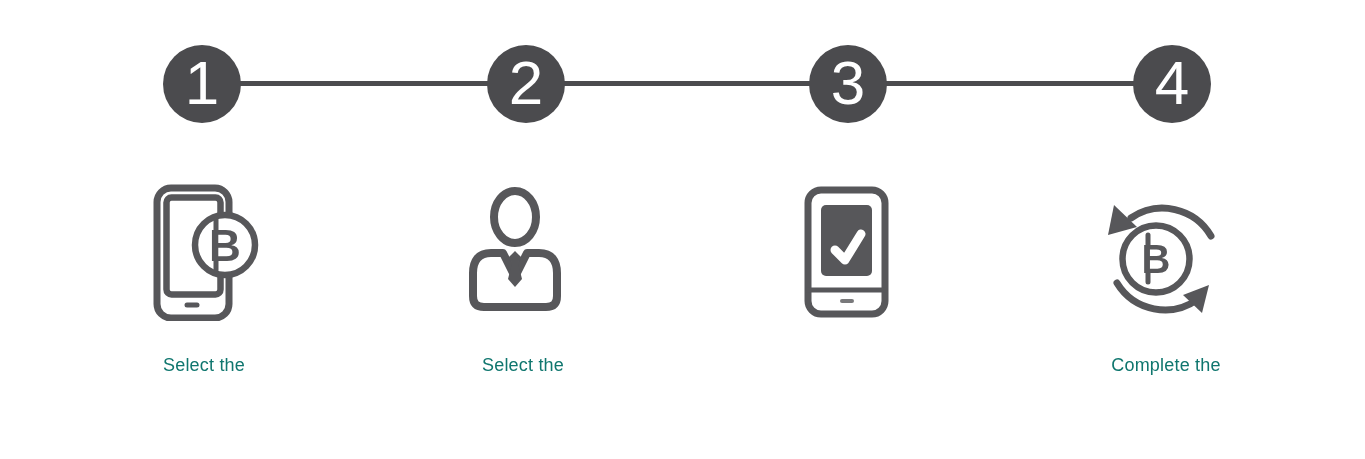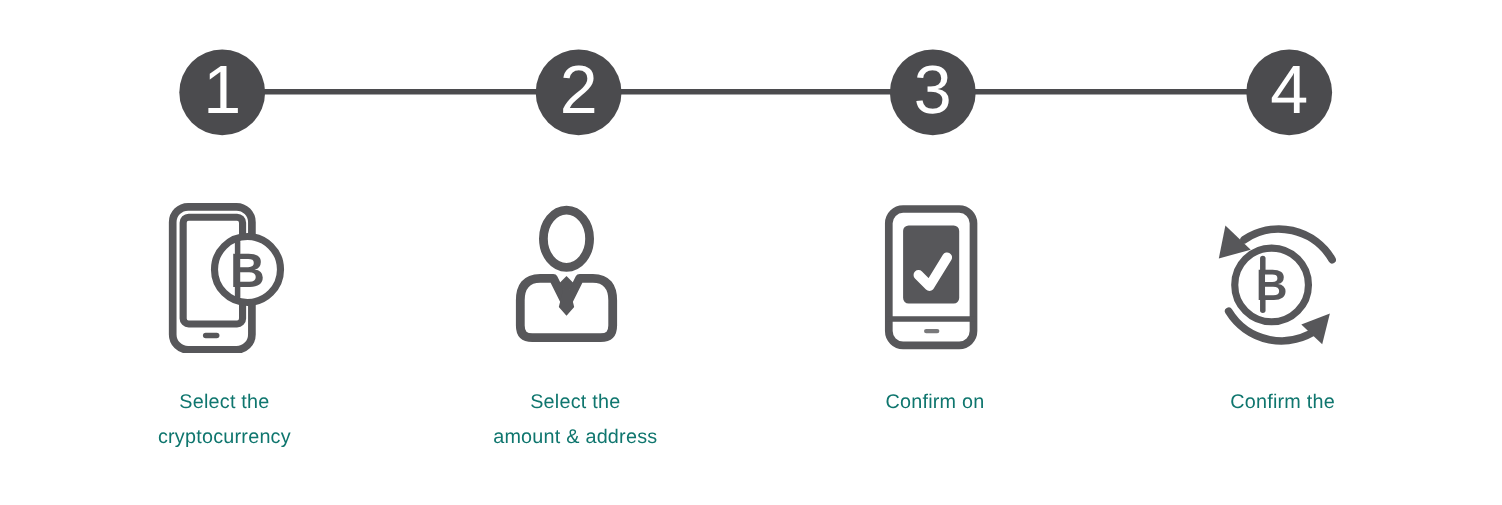--- a/index.html
+++ b/index.html
@@ -92,64 +92,61 @@
         <rect class="icon-stroke" x="22.5" y="21.5" width="54" height="97" rx="5" stroke-width="6.5"></rect>
         <rect class="icon-fill" x="40.5" y="126.5" width="15" height="5" rx="2.5"></rect>
         <circle cx="81" cy="69" r="30" fill="#ffffff" stroke="#57575a" stroke-width="6.5"></circle>
         <line class="icon-stroke" x1="72" y1="44" x2="72" y2="54" stroke-width="5"></line>
         <line class="icon-stroke" x1="72" y1="84" x2="72" y2="94" stroke-width="5"></line>
         <text class="bsym" x="81" y="85" font-size="44" text-anchor="middle">B</text>
       </svg>
     </div>
     <div class="step-label">
       <div>Select the</div>
-      <div>cryptocurrency</div>
     </div>
   </div>
 
   <div class="step-col p2">
     <div class="icon-wrap">
       <svg width="120" height="145" viewBox="0 0 120 145">
         <ellipse class="icon-stroke" cx="52" cy="41" rx="21" ry="26" stroke-width="8"></ellipse>
         <path class="icon-stroke" stroke-width="8" d="M 40,77 L 28,77 C 15,77 10,85 10,97 L 10,120 C 10,128 14,131 21,131 L 83,131 C 90,131 94,128 94,120 L 94,97 C 94,85 89,77 76,77 L 64,77 L 52,101 Z"></path>
         <path class="icon-fill" d="M 52,75 L 45,82 L 49,87 L 45,103 L 52,111 L 59,103 L 55,87 L 59,82 Z"></path>
       </svg>
     </div>
     <div class="step-label">
       <div>Select the</div>
-      <div>amount &amp; address</div>
     </div>
   </div>
 
   <div class="step-col p3">
     <div class="icon-wrap">
       <svg width="120" height="145" viewBox="0 0 120 145">
         <rect class="icon-stroke" x="18" y="14" width="77" height="124" rx="13" stroke-width="7"></rect>
         <rect class="icon-fill" x="31" y="29" width="51" height="71" rx="5"></rect>
         <path d="M 45,74 L 55,84 L 71,58" stroke="#ffffff" stroke-width="9" fill="none" stroke-linecap="round" stroke-linejoin="round"></path>
         <line class="icon-stroke" x1="18" y1="114" x2="95" y2="114" stroke-width="5"></line>
         <rect class="icon-fill" x="50" y="123" width="14" height="4" rx="2" opacity="0.8"></rect>
       </svg>
     </div>
     <div class="step-label">
-      <div>Confirm on</div>
     </div>
   </div>
 
   <div class="step-col p4">
     <div class="icon-wrap">
       <svg width="130" height="145" viewBox="0 0 130 145">
         <circle class="icon-stroke" cx="55" cy="83" r="33.5" stroke-width="6.5"></circle>
         <line class="icon-stroke" x1="47" y1="59" x2="47" y2="69" stroke-width="5"></line>
         <line class="icon-stroke" x1="47" y1="96" x2="47" y2="106" stroke-width="5"></line>
         <text class="bsym" x="55" y="97" font-size="40" text-anchor="middle">B</text>
         <path class="icon-stroke" stroke-width="7" d="M 110,60 A 56,56 0 0 0 30,42"></path>
         <polygon class="icon-fill" points="7,59 13,29 36,51"></polygon>
         <path class="icon-stroke" stroke-width="7" d="M 16,107 A 56,56 0 0 0 97,123"></path>
         <polygon class="icon-fill" points="108,109 82,119 101,137"></polygon>
       </svg>
     </div>
     <div class="step-label">
-      <div>Confirm the</div>
+      <div>Complete the</div>
     </div>
   </div>
 
 </div>
 
 </body></html>

